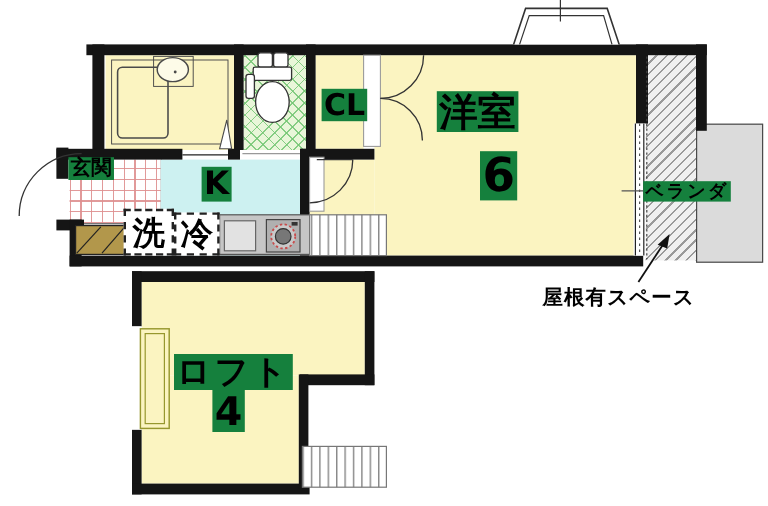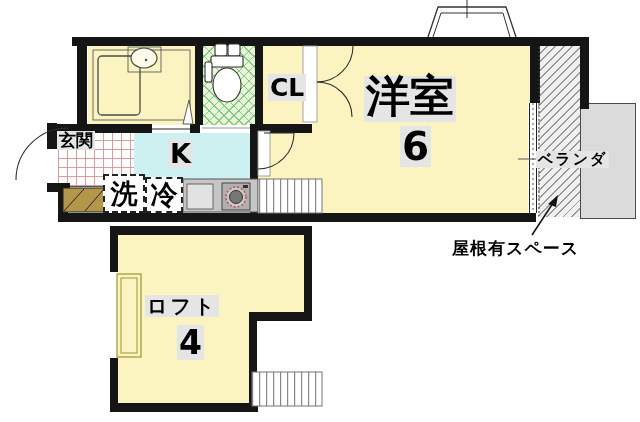--- a/index.html
+++ b/index.html
@@ -24,21 +24,21 @@
       repeating-linear-gradient(90deg,rgba(222,143,143,.9) 0 1px,transparent 1px 9px);
     border-right:1px solid #555;border-bottom:1px solid #555;
   }
   .hatch{
     background-color:#F0F0F0;
     background-image:repeating-linear-gradient(135deg,#9A9A9A 0 1.3px,transparent 1.3px 6px);
   }
   .veranda-floor{background:#DBDBDB;border:1.5px solid #4a4a4a;}
   svg.overlay{position:absolute;left:0;top:0;z-index:5;}
   .lbl{
-    position:absolute;z-index:8;background:#e5e5e5;color:#000;
+    position:absolute;z-index:8;background:#15803d;color:#000;
     font-weight:bold;line-height:1;padding:1px 2px;white-space:nowrap;
   }
   .dashed-box{
     position:absolute;z-index:7;background:#fff;border:2px dashed #222;
     display:flex;align-items:center;justify-content:center;
     font-weight:bold;color:#000;
   }
 </style>
 </head>
 <body>
@@ -170,23 +170,23 @@
     </g>
   </svg>
 
   <div class="dashed-box" style="left:103px;top:174px;width:38px;height:35px;font-size:27px;">
     <span>洗</span>
   </div>
   <div class="dashed-box" style="left:145px;top:177px;width:34px;height:32px;font-size:27px;">
     <span>冷</span>
   </div>
 
-  <div class="lbl" style="left:364px;top:76px;font-size:44px;font-family:Liberation Mono, monospace;">洋室</div>
+  <div class="lbl" style="left:364px;top:76px;font-size:32px;">洋室</div>
   <div class="lbl" style="left:400px;top:126px;font-size:39px;">6</div>
   <div class="lbl" style="left:268px;top:74px;font-size:25px;">CL</div>
   <div class="lbl" style="left:168px;top:139px;font-size:27px;">K</div>
   <div class="lbl" style="left:57px;top:131px;font-size:17px;">玄関</div>
   <div class="lbl" style="left:536px;top:151px;font-size:15px;letter-spacing:2px;">ベランダ</div>
   <div class="lbl" style="left:450px;top:239px;font-size:17px;letter-spacing:1px;background:transparent;">屋根有スペース</div>
-  <div class="lbl" style="left:145px;top:295px;font-size:20px;letter-spacing:3px;">ロフト</div>
+  <div class="lbl" style="left:145px;top:295px;font-size:28px;letter-spacing:3px;">ロフト</div>
   <div class="lbl" style="left:177px;top:325px;font-size:33px;">4</div>
 
 </div>
 
 </body></html>

